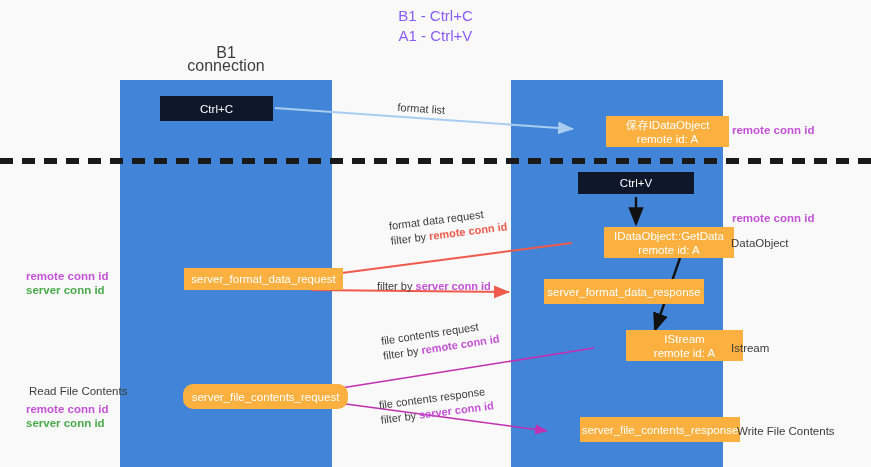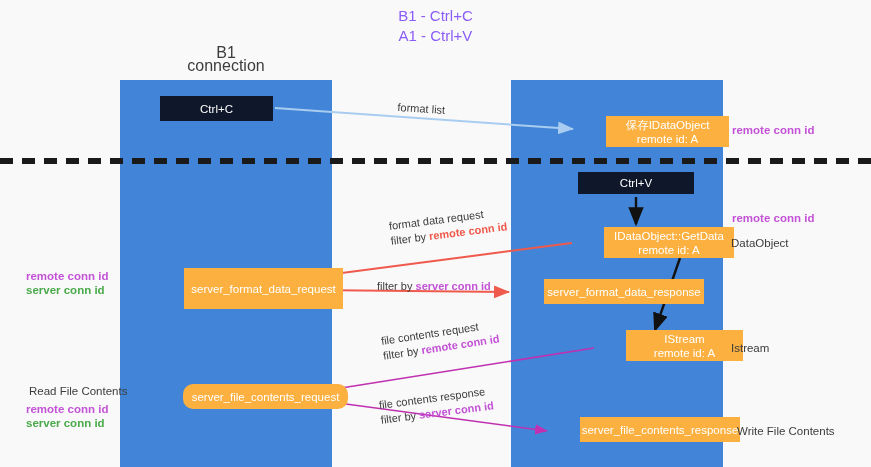--- a/index.html
+++ b/index.html
@@ -110,21 +110,21 @@
   <div class="box box-green" style="left:160px;top:96px;width:113px;height:25px;">Ctrl+C</div>
 
   <div class="box box-orange" style="left:574px;top:116px;width:123px;height:31px;">保存IDataObject
 remote id: A</div>
 
   <div class="box box-green" style="left:578px;top:172px;width:116px;height:22px;">Ctrl+V</div>
 
   <div class="box box-orange" style="left:572px;top:227px;width:130px;height:31px;">IDataObject::GetData
 remote id: A</div>
 
-  <div class="box box-orange" style="left:152px;top:268px;width:159px;height:41px;">server_format_data_request</div>
+  <div class="box box-orange" style="left:152px;top:268px;width:159px;height:22px;">server_format_data_request</div>
 
   <div class="box box-orange" style="left:512px;top:279px;width:160px;height:25px;">server_format_data_response</div>
 
   <div class="box box-orange" style="left:594px;top:330px;width:117px;height:31px;">IStream
 remote id: A</div>
 
   <div class="box box-orange" style="left:151px;top:384px;width:165px;height:25px;border-radius:10px;">server_file_contents_request</div>
 
   <div class="box box-orange" style="left:548px;top:417px;width:160px;height:25px;">server_file_contents_response</div>
 

